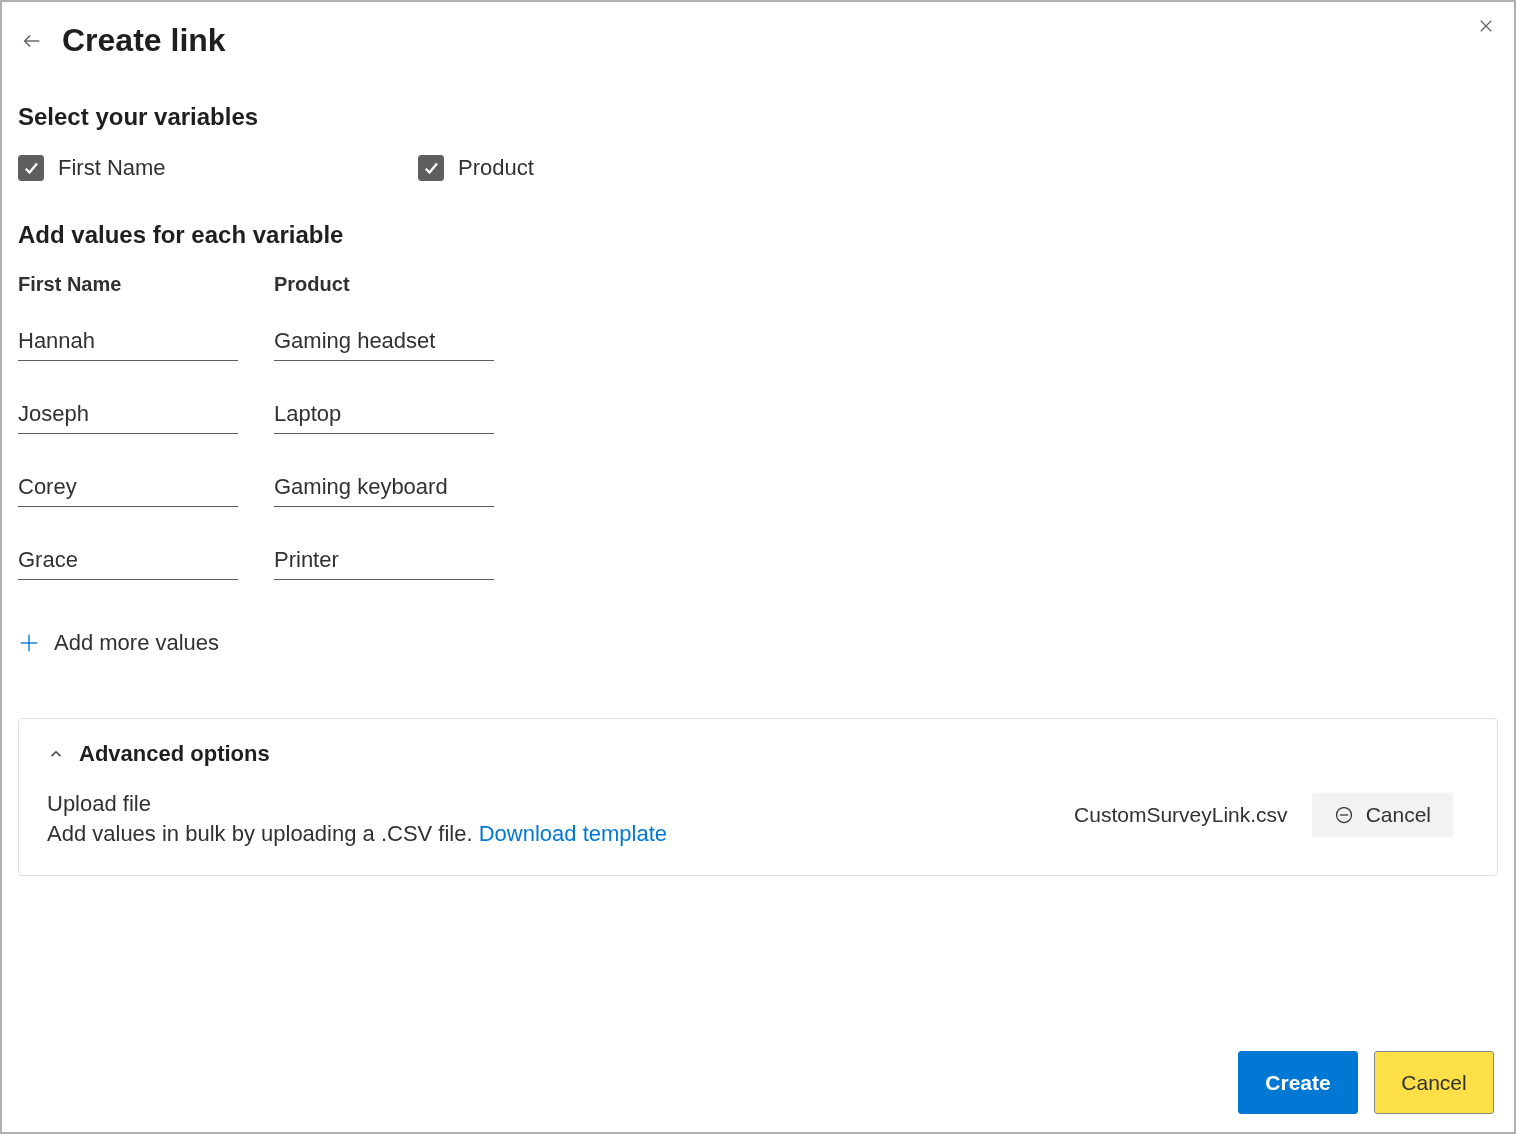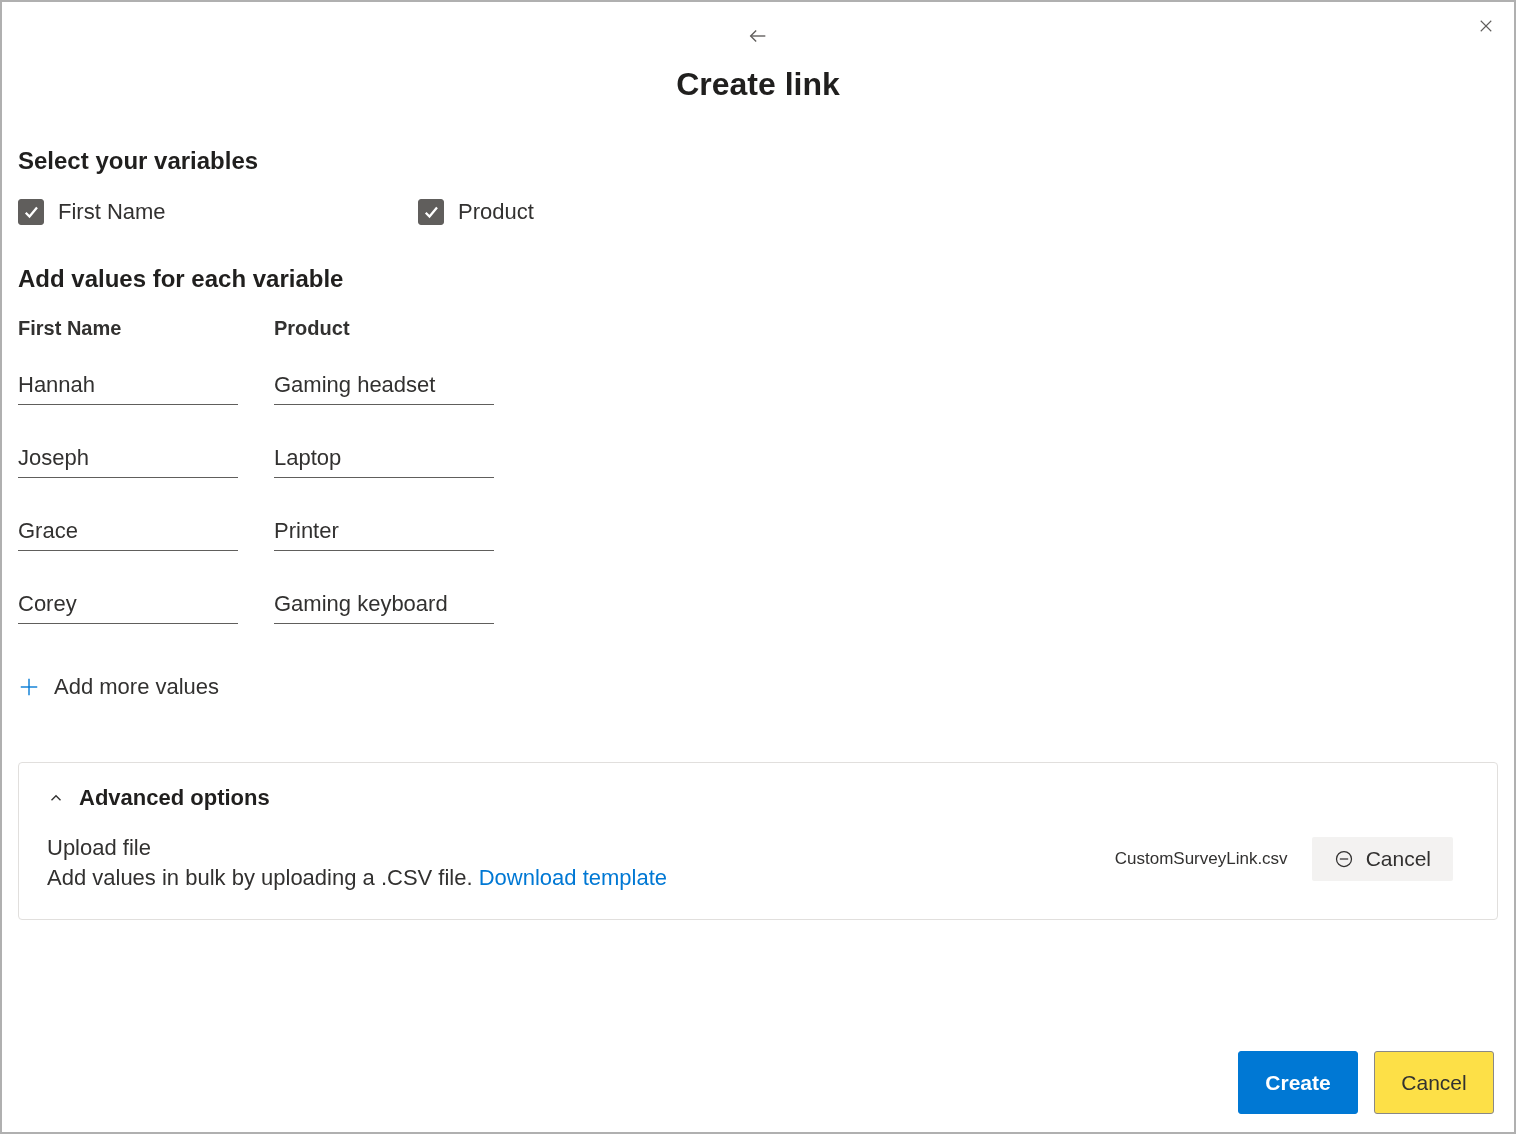--- a/index.html
+++ b/index.html
@@ -31,21 +31,20 @@
     cursor: pointer;
     color: #605e5c;
   }
   .close-btn svg { width: 18px; height: 18px; }
 
   .header {
     padding: 20px 16px 10px 16px;
     display: flex;
     align-items: center;
     gap: 16px;
-    flex-direction: column;
   }
   .back-btn {
     width: 28px;
     height: 28px;
     display: flex;
     align-items: center;
     justify-content: center;
     cursor: pointer;
     color: #605e5c;
   }
@@ -169,21 +168,21 @@
     display: flex;
     align-items: center;
     justify-content: space-between;
     gap: 20px;
   }
   .adv-left { flex: 1; margin-top: 8px; }
   .upload-label { font-size: 22px; color: #323130; margin-bottom: 4px; }
   .upload-desc { font-size: 22px; color: #323130; }
   .upload-desc a { color: #0078d4; text-decoration: none; cursor: pointer; }
   .adv-right { display: flex; align-items: center; gap: 24px; }
-  .file-name { font-size: 17px; color: #323130; }
+  .file-name { font-size: 21px; color: #323130; }
   .remove-btn {
     background: #f3f2f1;
     border: none;
     height: 44px;
     padding: 0 22px;
     display: flex;
     align-items: center;
     gap: 12px;
     font-size: 21px;
     font-family: inherit;
@@ -278,26 +277,26 @@
       <div class="values-body">
         <div class="value-row">
           <input class="value-input" value="Hannah" style="">
           <input class="value-input" value="Gaming headset" style="">
         </div>
         <div class="value-row">
           <input class="value-input" value="Joseph" style="">
           <input class="value-input" value="Laptop" style="">
         </div>
         <div class="value-row">
+          <input class="value-input" value="Corey" style="">
+          <input class="value-input" value="Gaming keyboard" style="">
+        </div>
+        <div class="value-row">
           <input class="value-input" value="Grace" style="">
           <input class="value-input" value="Printer" style="">
-        </div>
-        <div class="value-row">
-          <input class="value-input" value="Corey" style="">
-          <input class="value-input" value="Gaming keyboard" style="">
         </div>
       </div>
     </div>
 
     <div class="add-more">
       <span class="plus">
         <svg viewBox="0 0 24 24" fill="none" stroke="currentColor" stroke-width="1.5">
             <line x1="12" y1="3" x2="12" y2="21"></line>
             <line x1="3" y1="12" x2="21" y2="12"></line>
           </svg>

